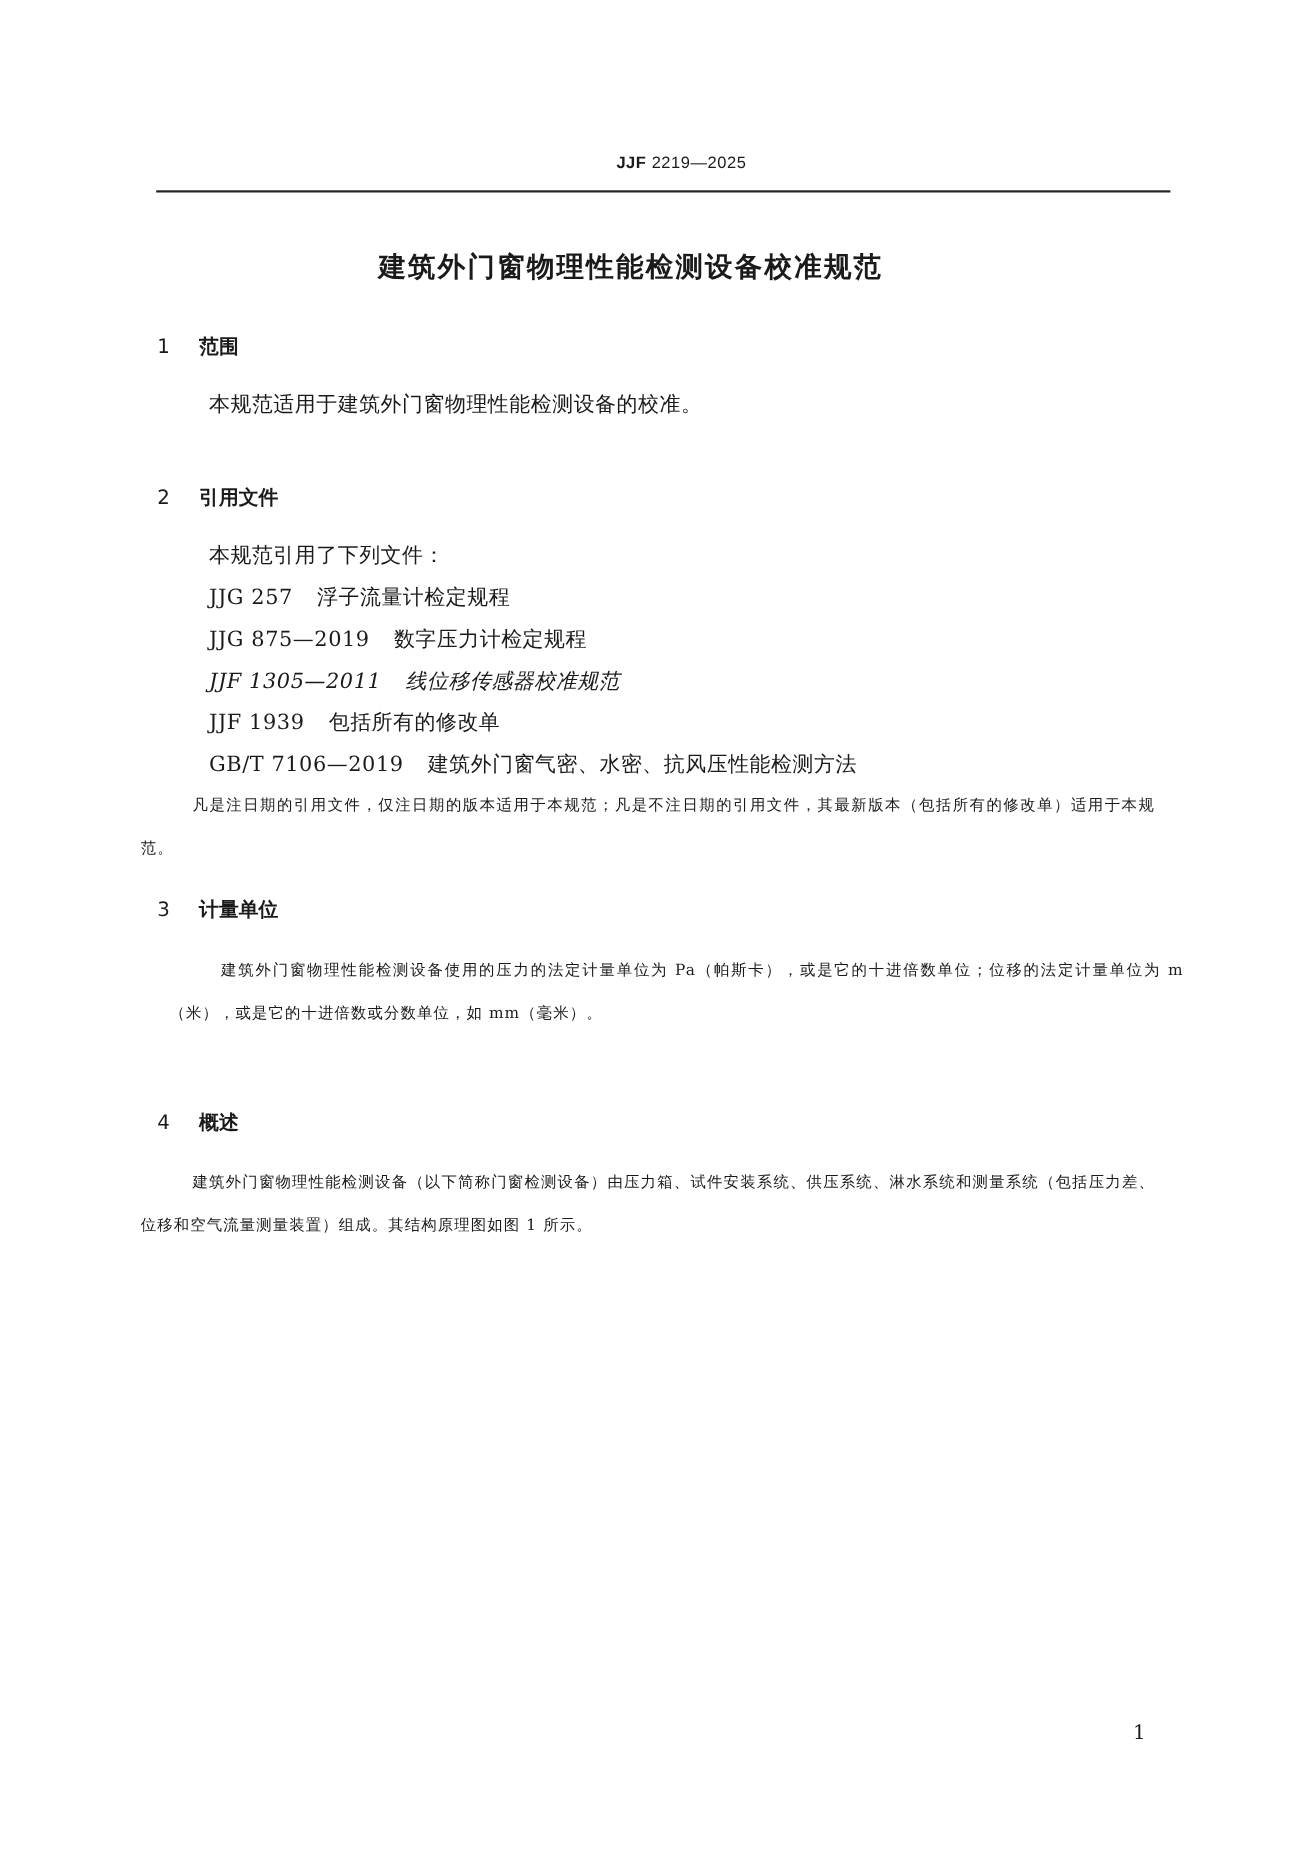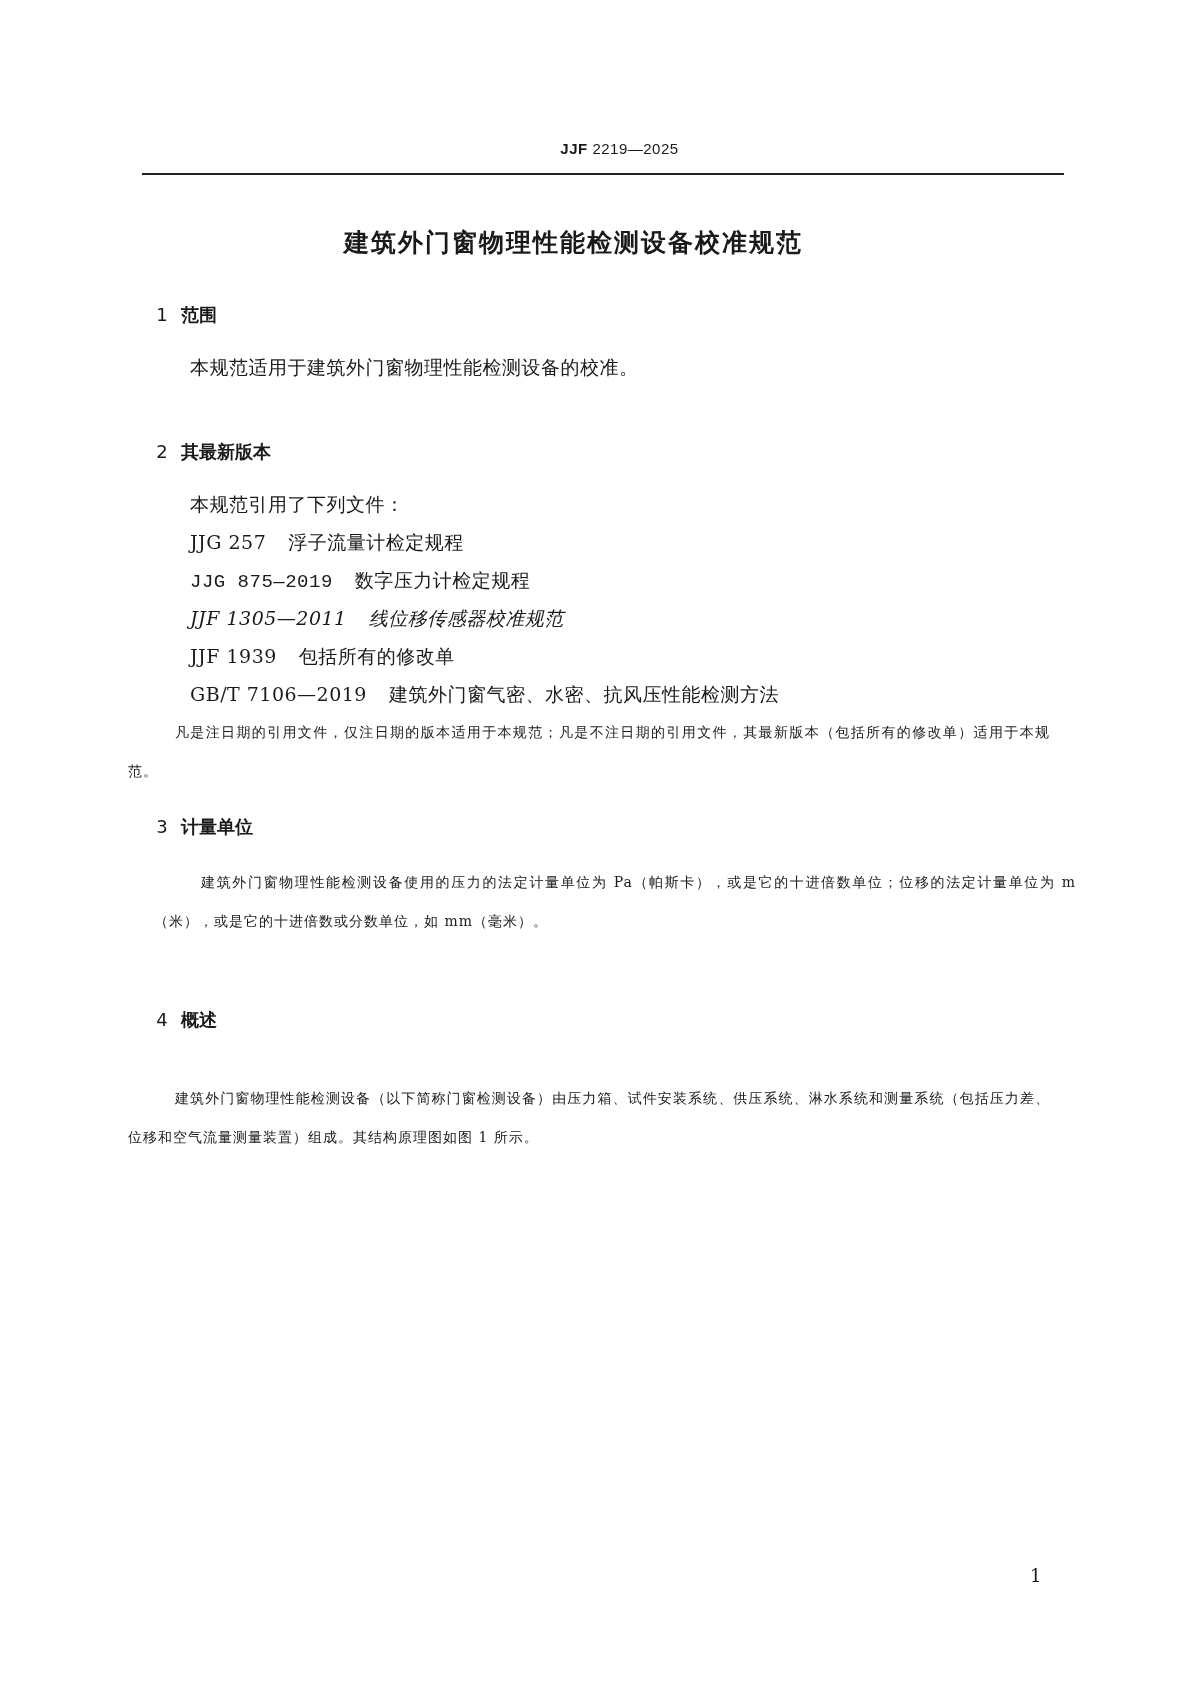--- a/index.html
+++ b/index.html
@@ -5,21 +5,21 @@
   html, body { margin: 0; padding: 0; background: #ffffff; }
   body { width: 1191px; height: 1685px; position: relative; overflow: hidden;
          font-family: "DejaVu Serif", "Liberation Serif", serif; color: #1a1a1a; }
   .header-code { position: absolute; top: 140px; left: 0; width: 1191px; text-align: center;
                  font-family: "Liberation Sans", "DejaVu Sans", sans-serif; font-size: 15px; letter-spacing: 0.5px; padding-left: 24px; }
   .header-code b { font-weight: bold; }
   .rule { position: absolute; top: 173px; left: 142px; width: 922px; height: 2px; background: #222; }
   .doc-title { position: absolute; top: 226px; left: 0; width: 1147px; text-align: center;
                font-family: "DejaVu Sans", "Liberation Sans", sans-serif; font-weight: bold; font-size: 25px; letter-spacing: 2px; }
   .sec { position: absolute; left: 143px; font-family: "DejaVu Sans", "Liberation Sans", sans-serif;
-         font-weight: bold; font-size: 18px; text-align: center; }
+         font-weight: bold; font-size: 18px; }
   .sec .num { display: inline-block; width: 38px; font-weight: normal; }
   .para { position: absolute; left: 128px; width: 922px; font-size: 14px; line-height: 39px;
           text-align: justify; letter-spacing: 1px; }
   .line { position: absolute; left: 190px; font-size: 19px; letter-spacing: 0.5px; white-space: nowrap; }
   .line .code { margin-right: 22px; }
   .indent { text-indent: 47px; }
   .page-num { position: absolute; top: 1565px; left: 1030px; font-size: 18px; }
 </style>
 </head>
 <body>
@@ -31,27 +31,27 @@
 <div class="rule"></div>
 
 <div class="doc-title">建筑外门窗物理性能检测设备校准规范</div>
 
 <div class="sec" style="top:303px;">
   <span class="num">1</span><span>范围</span>
 </div>
 <div class="line" style="top:355px;">本规范适用于建筑外门窗物理性能检测设备的校准。</div>
 
 <div class="sec" style="top:440px;">
-  <span class="num">2</span><span>其最新版本</span>
+  <span class="num">2</span><span>引用文件</span>
 </div>
 <div class="line" style="top:492px;">本规范引用了下列文件：</div>
 <div class="line" style="top:530px;">
   <span class="code">JJG 257</span><span>浮子流量计检定规程</span>
 </div>
-<div class="line" style="top:568px;font-family:Liberation Mono, monospace;">
+<div class="line" style="top:568px;">
   <span class="code">JJG 875—2019</span><span>数字压力计检定规程</span>
 </div>
 <div class="line" style="top:606px;font-style:italic;">
   <span class="code">JJF 1305—2011</span><span>线位移传感器校准规范</span>
 </div>
 <div class="line" style="top:644px;">
   <span class="code">JJF 1939</span><span>包括所有的修改单</span>
 </div>
 <div class="line" style="top:682px;">
   <span class="code">GB/T 7106—2019</span><span>建筑外门窗气密、水密、抗风压性能检测方法</span>
@@ -59,15 +59,15 @@
 <div class="para indent" style="top:713px;">凡是注日期的引用文件，仅注日期的版本适用于本规范；凡是不注日期的引用文件，其最新版本（包括所有的修改单）适用于本规范。</div>
 
 <div class="sec" style="top:815px;">
   <span class="num">3</span><span>计量单位</span>
 </div>
 <div class="para indent" style="top:863px;margin-left:26px;">建筑外门窗物理性能检测设备使用的压力的法定计量单位为 Pa（帕斯卡），或是它的十进倍数单位；位移的法定计量单位为 m（米），或是它的十进倍数或分数单位，如 mm（毫米）。</div>
 
 <div class="sec" style="top:1008px;">
   <span class="num">4</span><span>概述</span>
 </div>
-<div class="para indent" style="top:1056px;margin-top:23px;">建筑外门窗物理性能检测设备（以下简称门窗检测设备）由压力箱、试件安装系统、供压系统、淋水系统和测量系统（包括压力差、位移和空气流量测量装置）组成。其结构原理图如图 1 所示。</div>
+<div class="para indent" style="top:1056px;">建筑外门窗物理性能检测设备（以下简称门窗检测设备）由压力箱、试件安装系统、供压系统、淋水系统和测量系统（包括压力差、位移和空气流量测量装置）组成。其结构原理图如图 1 所示。</div>
 
 <div class="page-num">1</div>
 
 </body></html>

